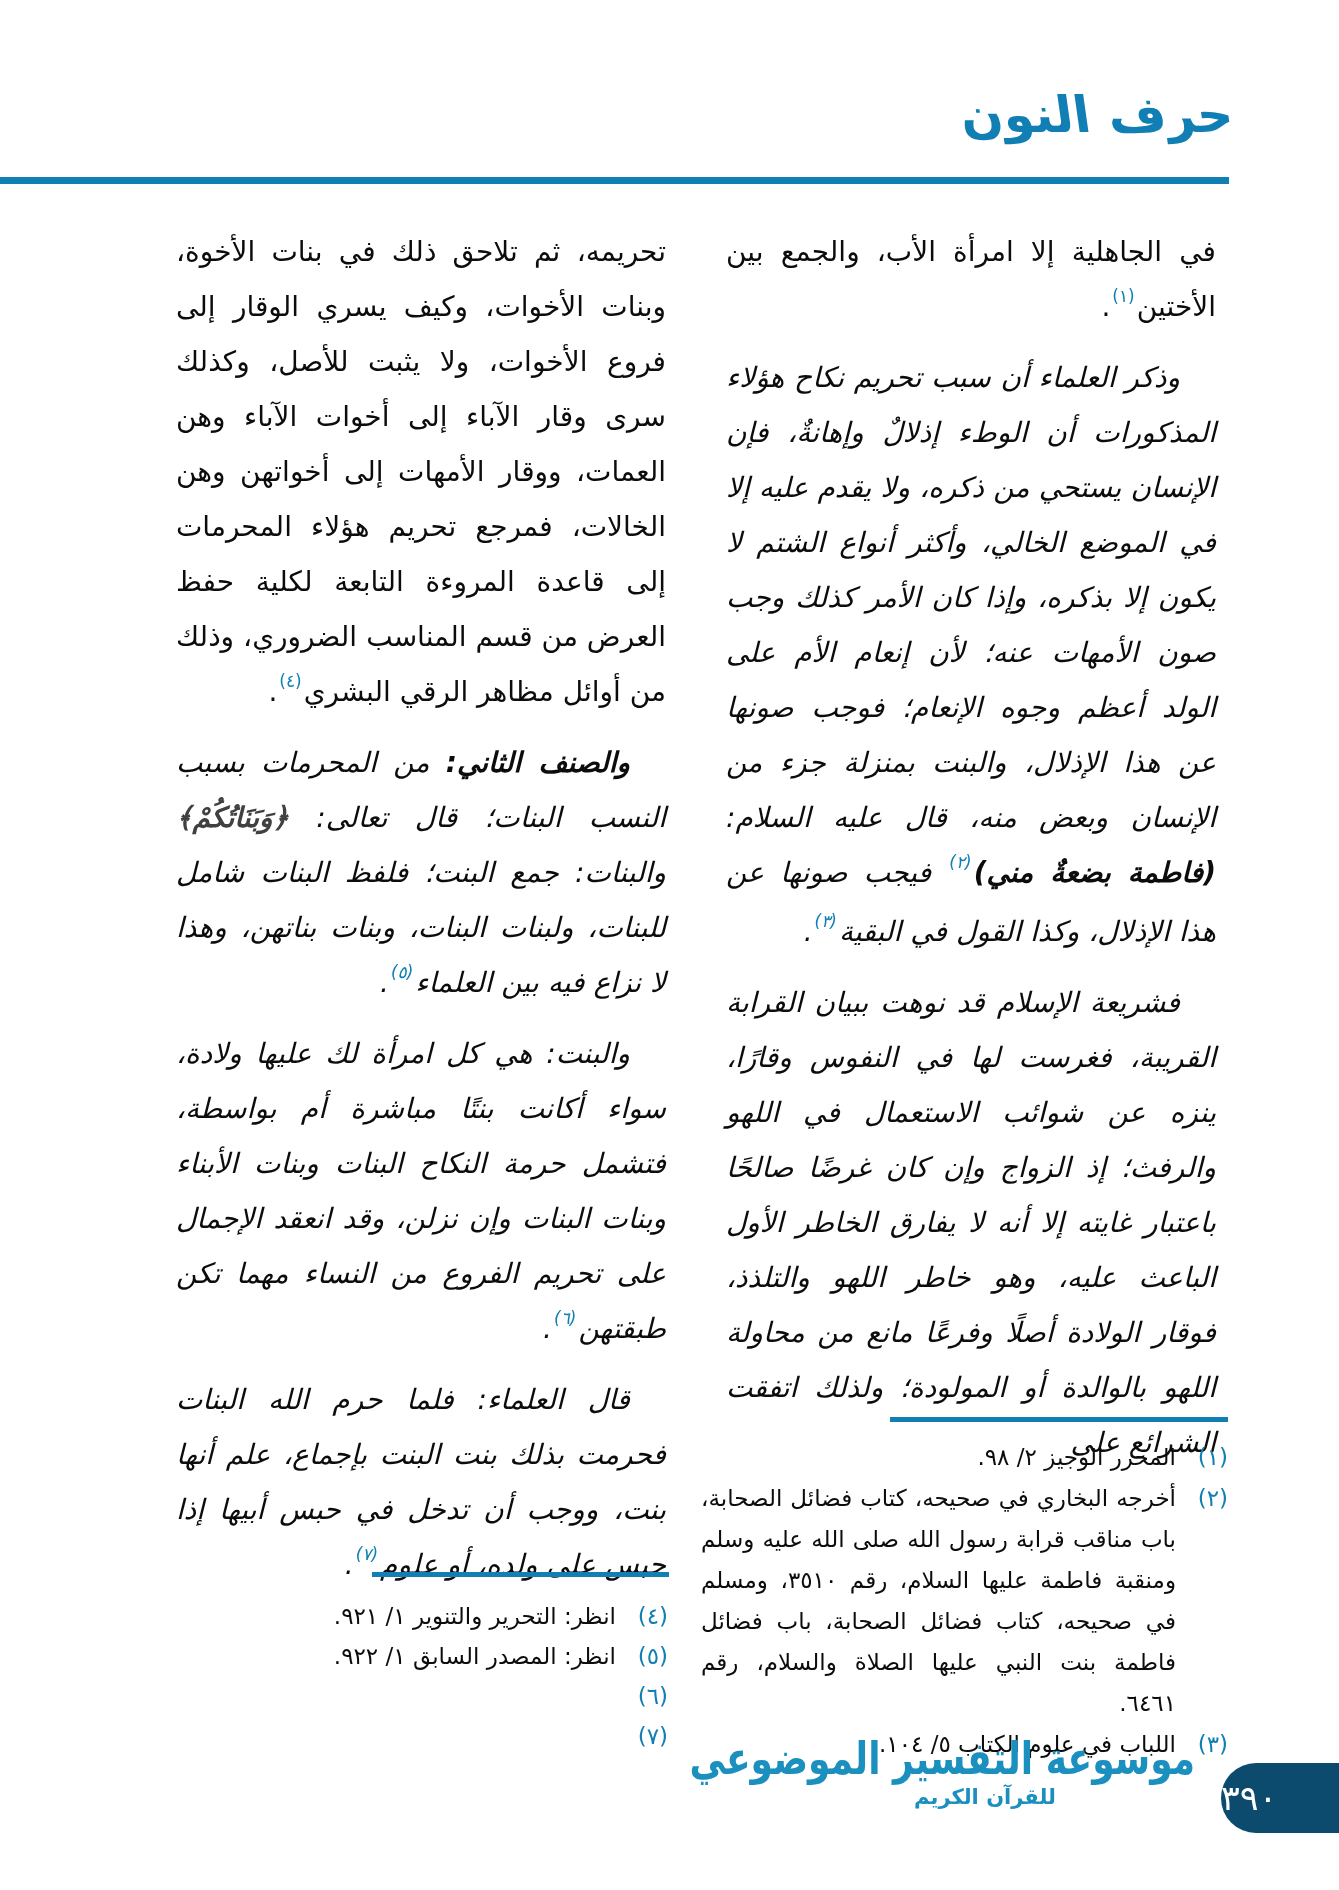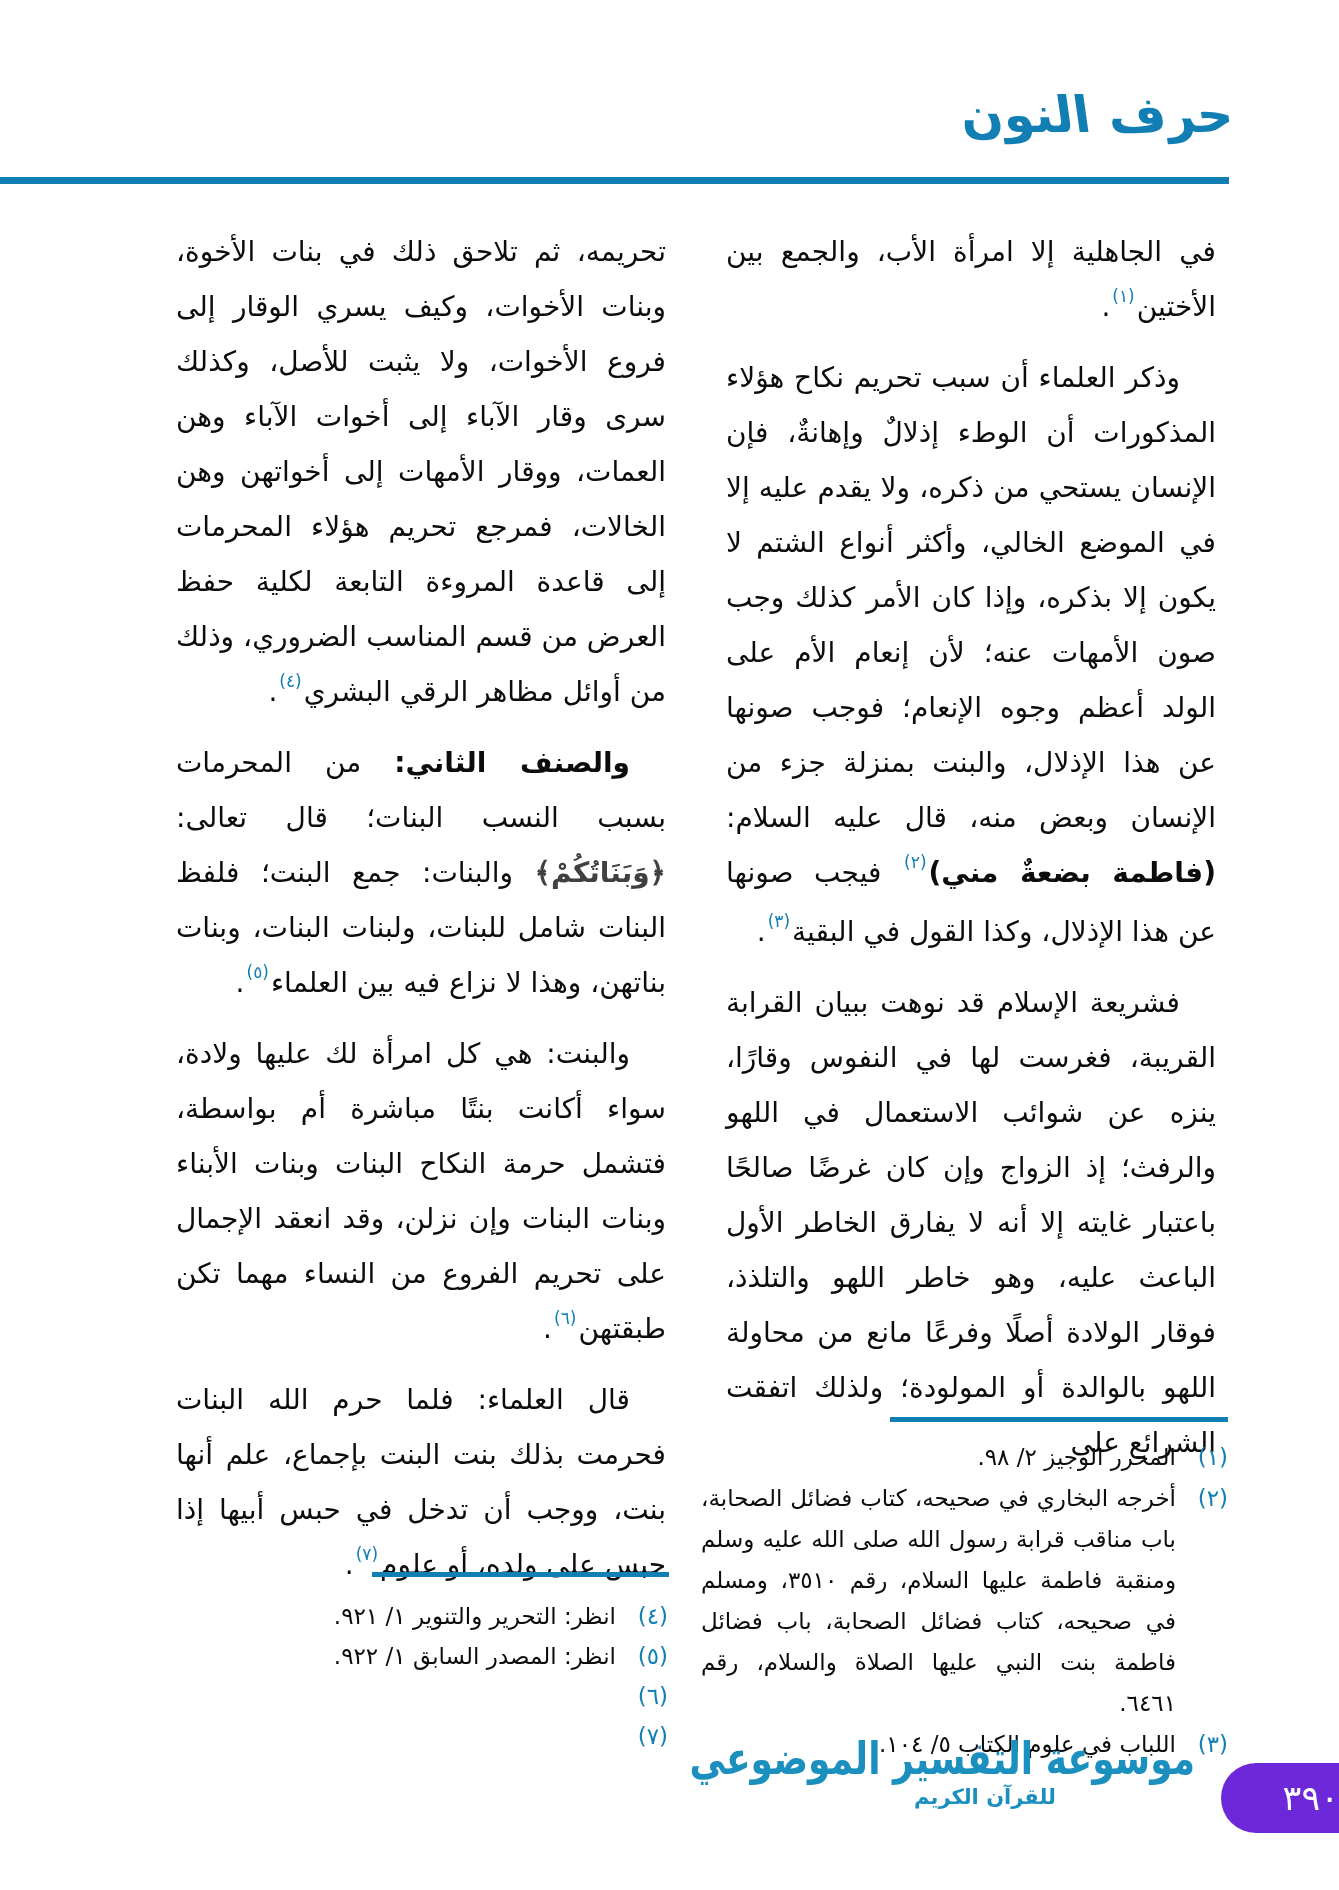--- a/index.html
+++ b/index.html
@@ -21,21 +21,21 @@
   
   .columns {
     position:absolute; top:212px; right:111px; width:1064px;
     display:flex; gap:36px; direction:rtl;
   }
   .col { flex:1; min-width:0; }
   .para {
     margin:12px; padding:0; font-size:28px; line-height:55px;
     text-align:justify; color:#0c0c0c;
   }
-  .ind { text-indent:36px; }
+  .ind { text-indent:36px;font-style:italic; }
   .bold { font-weight:bold; }
   .ref {
     color:#117fb3; font-size:17px; position:relative; top:-14px;
     padding:0 2px; font-weight:normal;
   }
   .verse { color:#404040; font-weight:bold; }
   
   .fn-sep { position:absolute; height:5px; background:#117fb3; }
   .fn-sep-right { top:1417px; right:111px; width:338px; }
   .fn-sep-left  { top:1572px; left:372px;  width:297px; }
@@ -55,22 +55,22 @@
     position:absolute; top:1738px; right:144px; width:420px;
     text-align:center; color:#1b8fbe; line-height:1.15;
   }
   .logo-title {
     font-size:36px; font-weight:bold; white-space:nowrap;
     transform:scale(1,1.25); letter-spacing:-1px;
   }
   .logo-subtitle { font-size:21px; font-weight:bold; margin-top:6px; }
   .page-badge {
     position:absolute; top:1763px; right:0; width:118px; height:70px;
-    background:#6d28d9; border-radius:35px 0 0 35px;
-    display:flex; align-items:center; justify-content:flex-start;
+    background:#0c4a6e; border-radius:35px 0 0 35px;
+    display:flex; align-items:center; justify-content:flex-end;
   }
   .page-number { color:#ffffff; font-size:35px; letter-spacing:2px; }
 </style>
 </head>
 <body>
 
 <div class="page">
 
   <div class="chapter-title">حرف النون</div>
   <div class="header-rule"></div>

